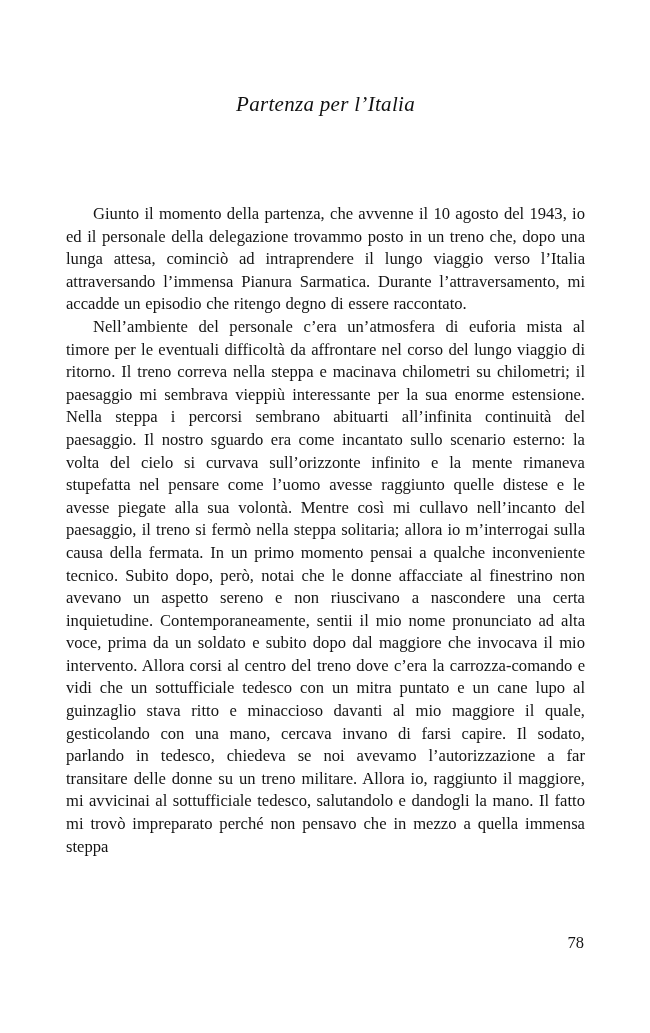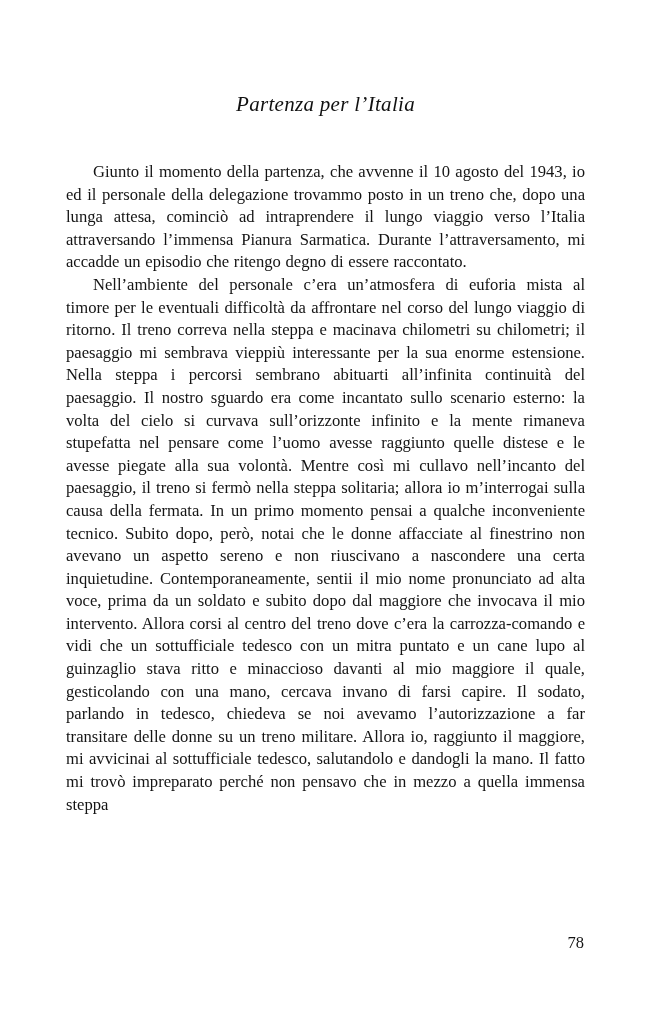--- a/index.html
+++ b/index.html
@@ -27,21 +27,21 @@
   .chapter-title {
     text-align: center;
     font-style: italic;
     font-weight: normal;
     font-size: 21px;
     letter-spacing: 0.3px;
     margin: 0 0 0 0;
     color: #111111;
   }
   .body-text {
-    margin-top: 44px;
+    margin-top: 86px;
   }
   .body-text p {
     margin: 0;
     font-size: 16.6px;
     line-height: 22.6px;
     text-align: justify;
     text-indent: 27px;
     color: #141414;
     word-spacing: 0.5px;
   }

